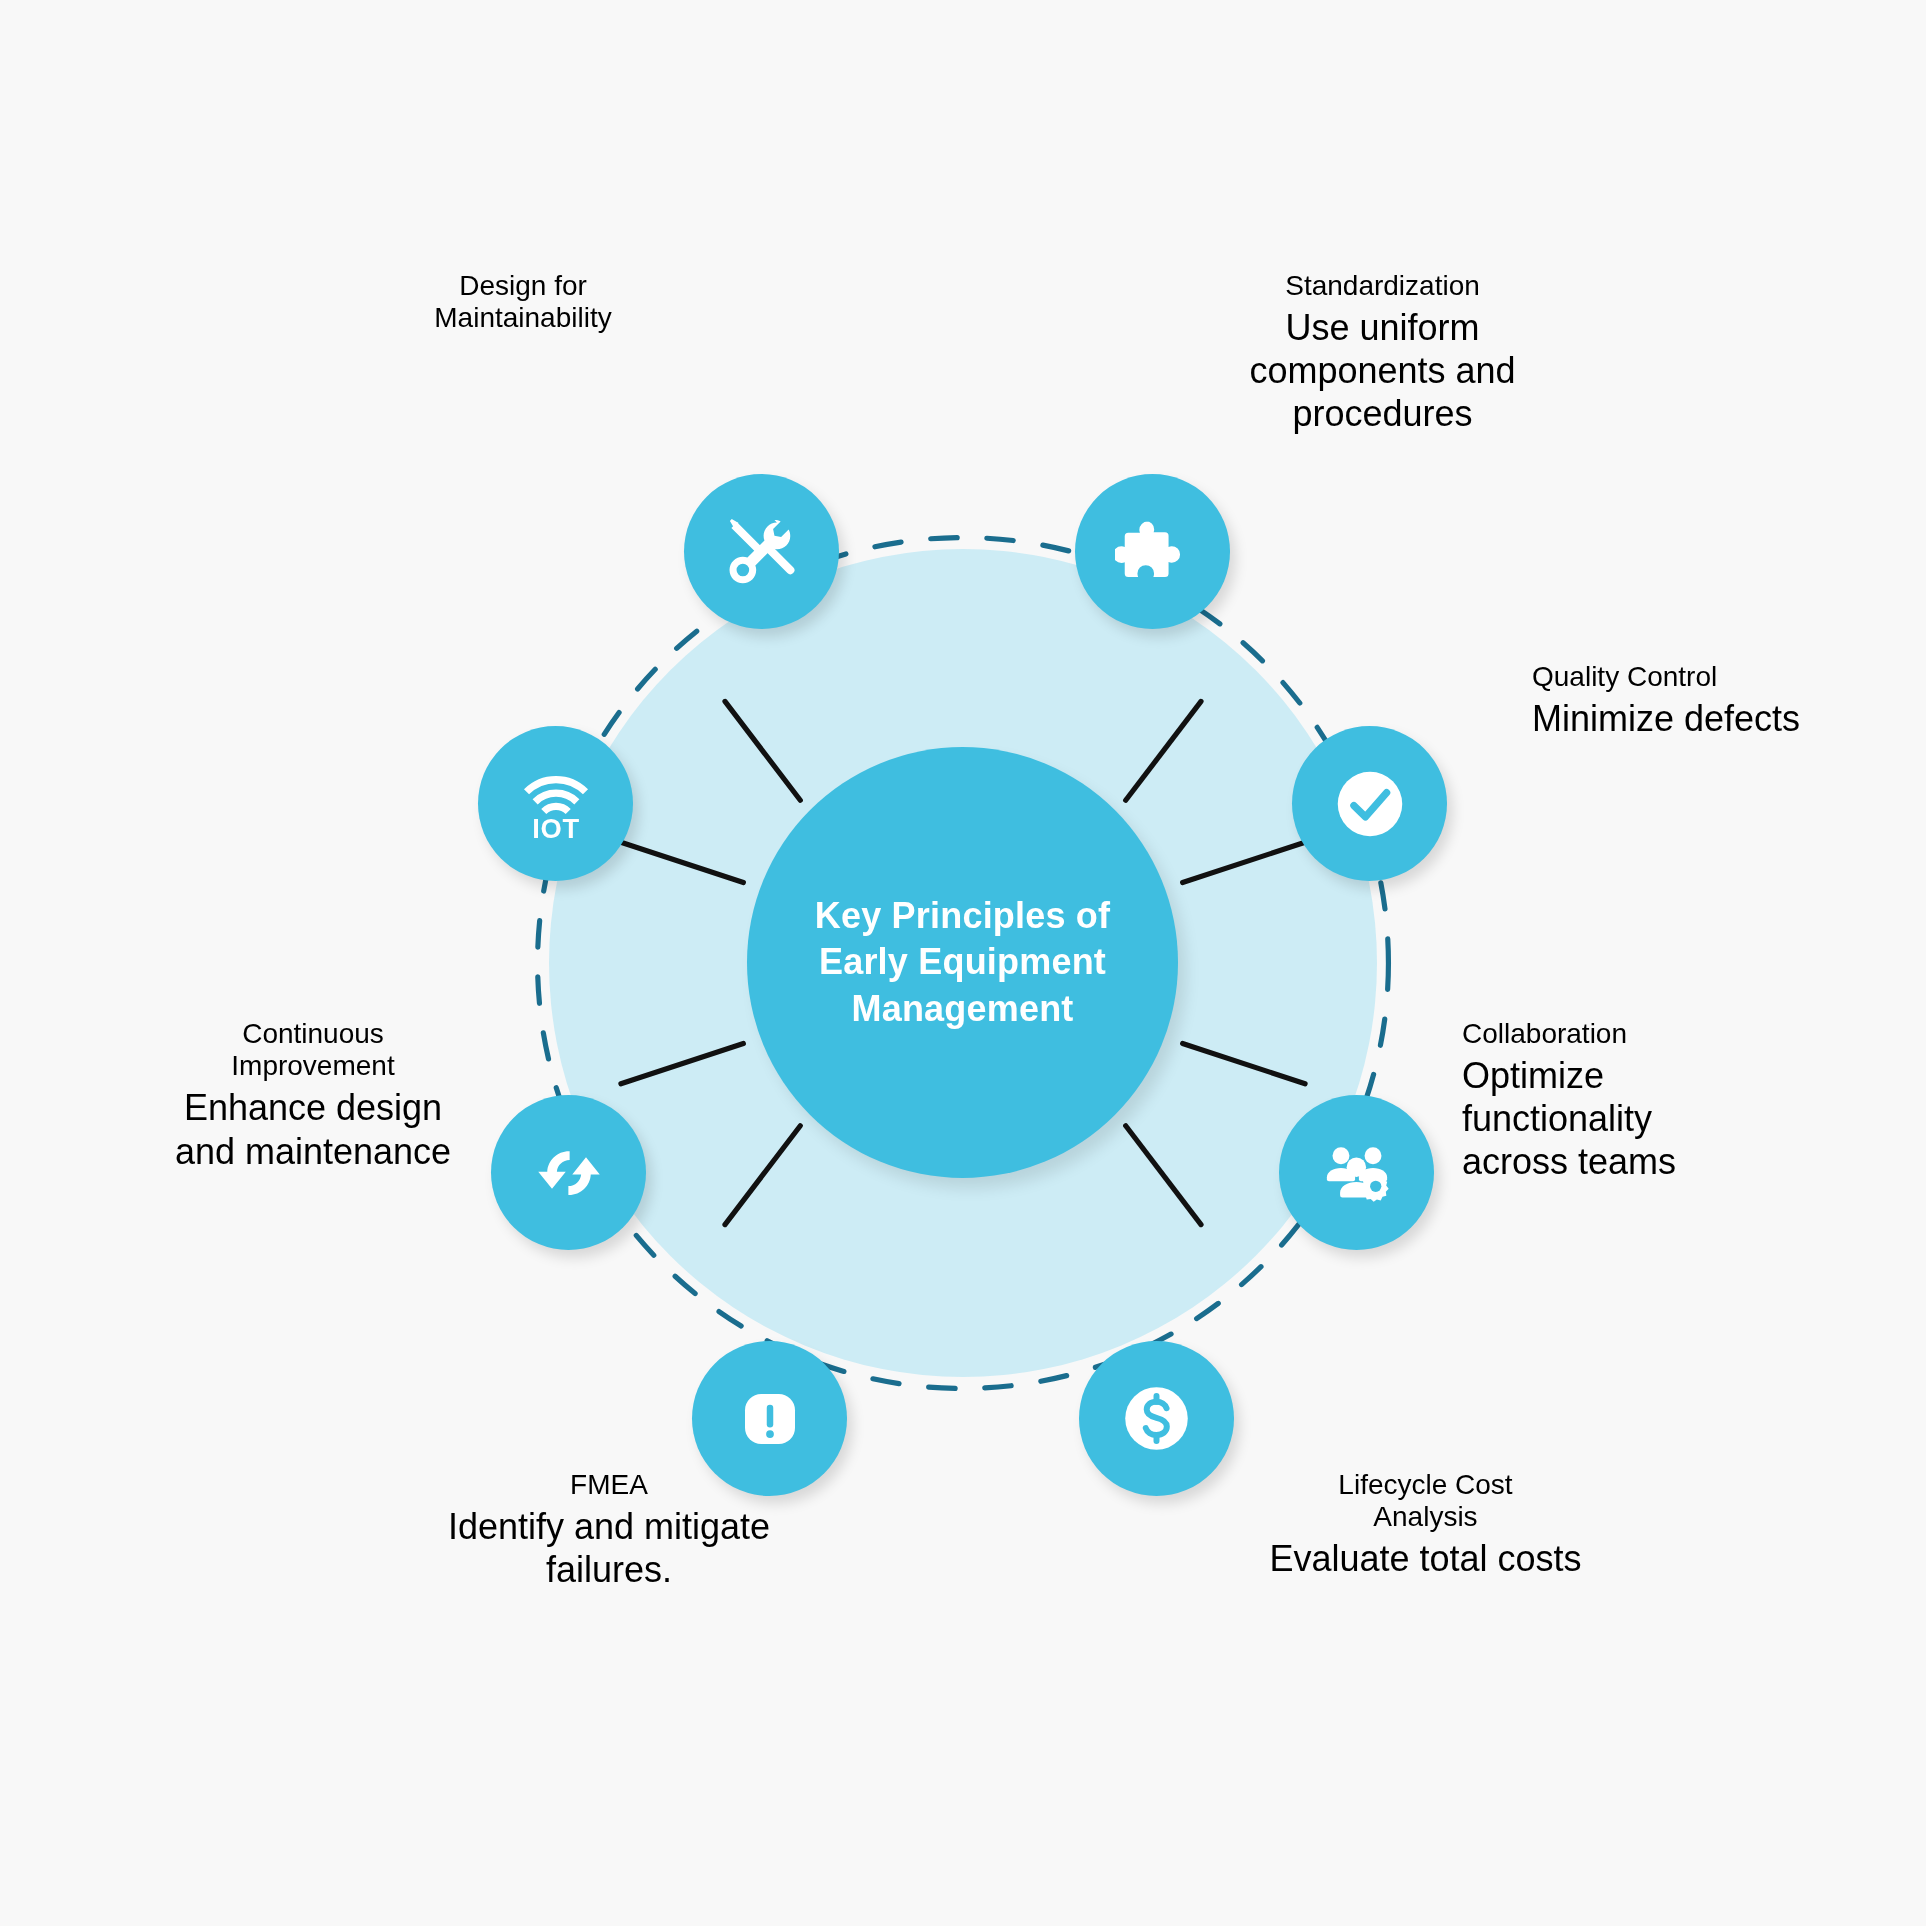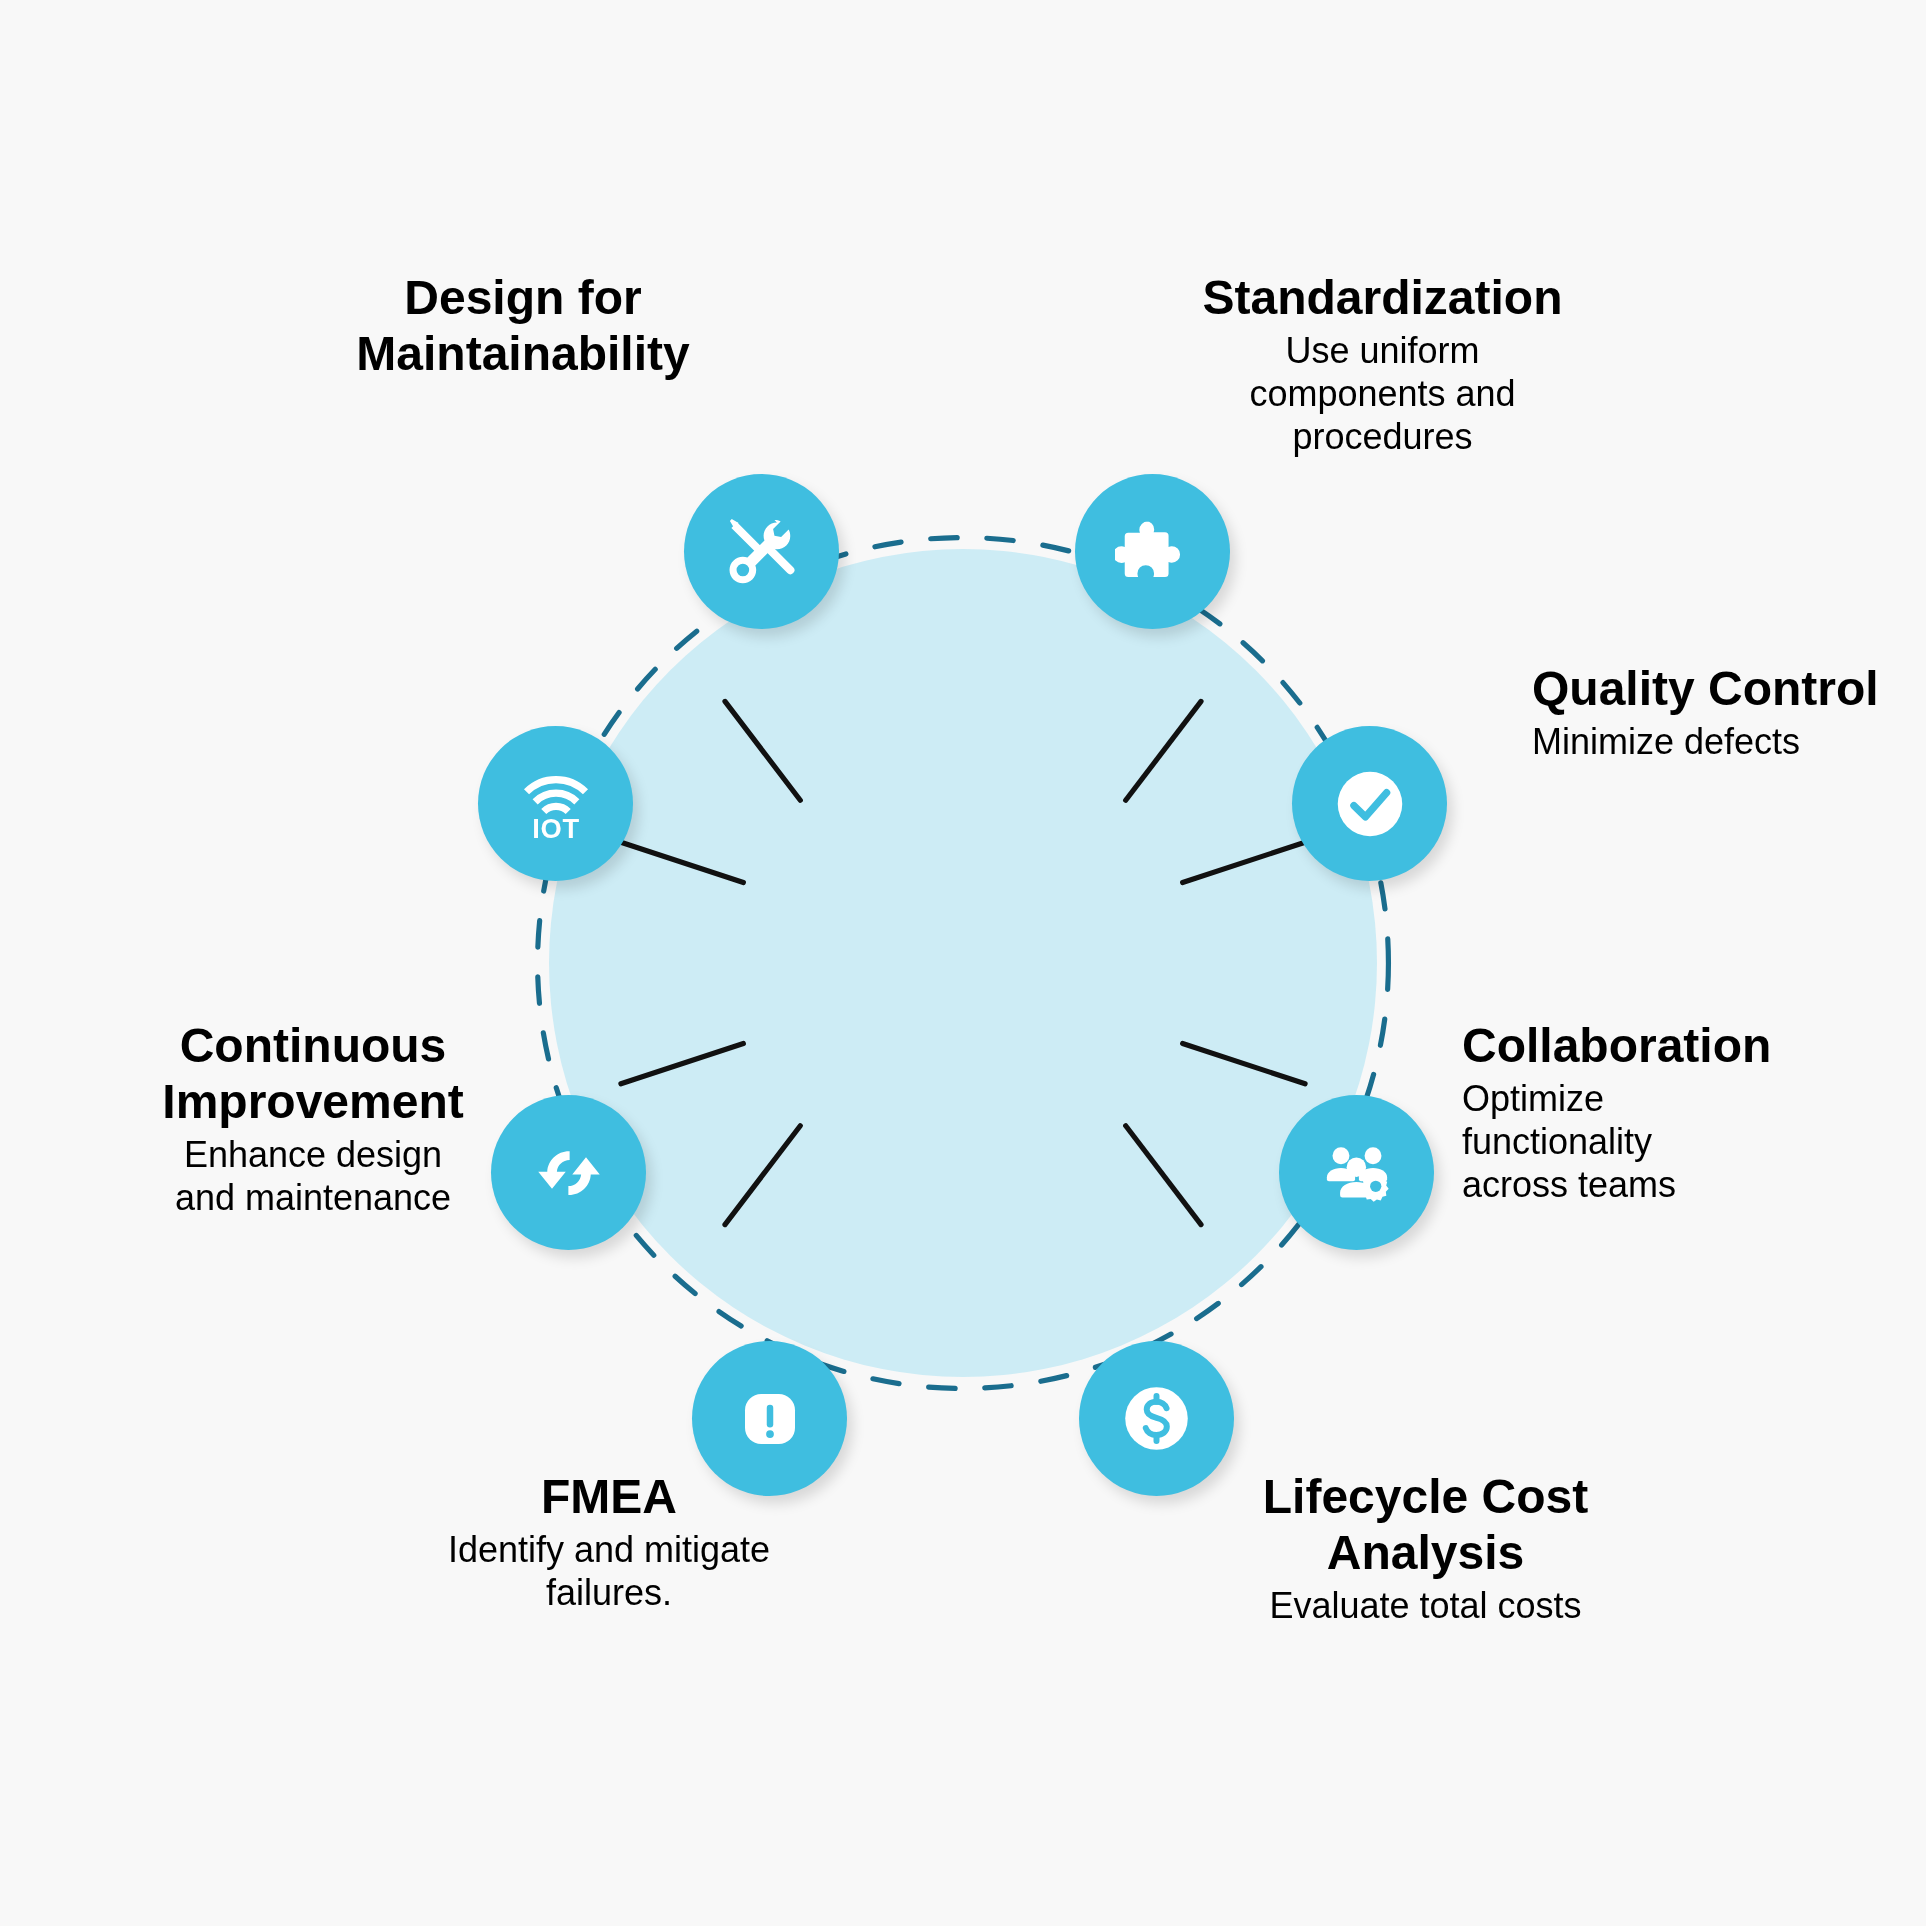--- a/index.html
+++ b/index.html
@@ -77,22 +77,22 @@
     justify-content: center;
   }
   .node svg { display: block; }
 
   
   .label {
     position: absolute;
     color: #000000;
   }
   .label .ttl {
-    font-size: 48px;
-    font-weight: bold;
+    font-size: 28px;
+    font-weight: normal;
     line-height: 1.16;
     display: block;
     margin-bottom: 3.4px;
     white-space: pre-line;
   }
   .label .sub {
     font-size: 36px;
     font-weight: normal;
     line-height: 1.2;
     display: block;
@@ -118,20 +118,25 @@
       <line x1="1958" y1="1392" x2="2089" y2="1220"></line>
       <line x1="2057" y1="1535" x2="2270" y2="1465"></line>
       <line x1="2057" y1="1815" x2="2270" y2="1885"></line>
       <line x1="1958" y1="1958" x2="2089" y2="2130"></line>
       <line x1="1392" y1="1958" x2="1261" y2="2130"></line>
       <line x1="1293" y1="1815" x2="1080" y2="1885"></line>
       <line x1="1293" y1="1535" x2="1080" y2="1465"></line>
     </g>
   </svg>
 
+  <div class="core">
+    <span class="core-text">Key Principles of
+Early Equipment
+Management</span>
+  </div>
 
   <div class="node" style="left:762px; top:552px;">
     <span>
       <svg width="79" height="79" viewBox="0 0 64 64" fill="#ffffff">
         <path d="M44.5 8.5c-6 0-10.8 4.9-10.8 10.8 0 1.3.2 2.6.7 3.8L20.6 36.9c-1.2-.4-2.4-.7-3.7-.7-6 0-10.8 4.8-10.8 10.8S10.9 57.8 16.9 57.8 27.7 53 27.7 47c0-1.3-.2-2.5-.7-3.7L40.8 29.6c1.2.4 2.4.6 3.7.6 6 0 10.8-4.8 10.8-10.8 0-1.9-.5-3.6-1.3-5.2l-6.1 6.1-5.4-1.1-1.1-5.4 6.1-6.1c-1.5-.8-3.2-1.2-5-1.2zM16.9 52.1a5.1 5.1 0 1 1 0-10.2 5.1 5.1 0 0 1 0 10.2z"></path>
         <path d="M12.2 8.3 7.6 12.9l21 21 4.6-4.6-21-21z"></path>
         <path d="M6.4 7.2l1.5-1.5 5.5 3.3-3.7 3.7-3.3-5.5z"></path>
         <path d="M36.6 33.1l4.7-4.7 16.4 16.4a3.3 3.3 0 0 1-4.7 4.7L36.6 33.1z"></path>
       </svg>
     </span>

